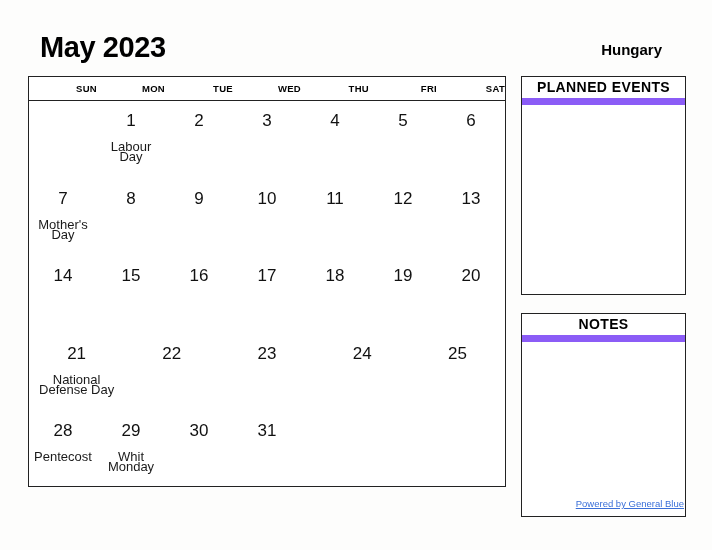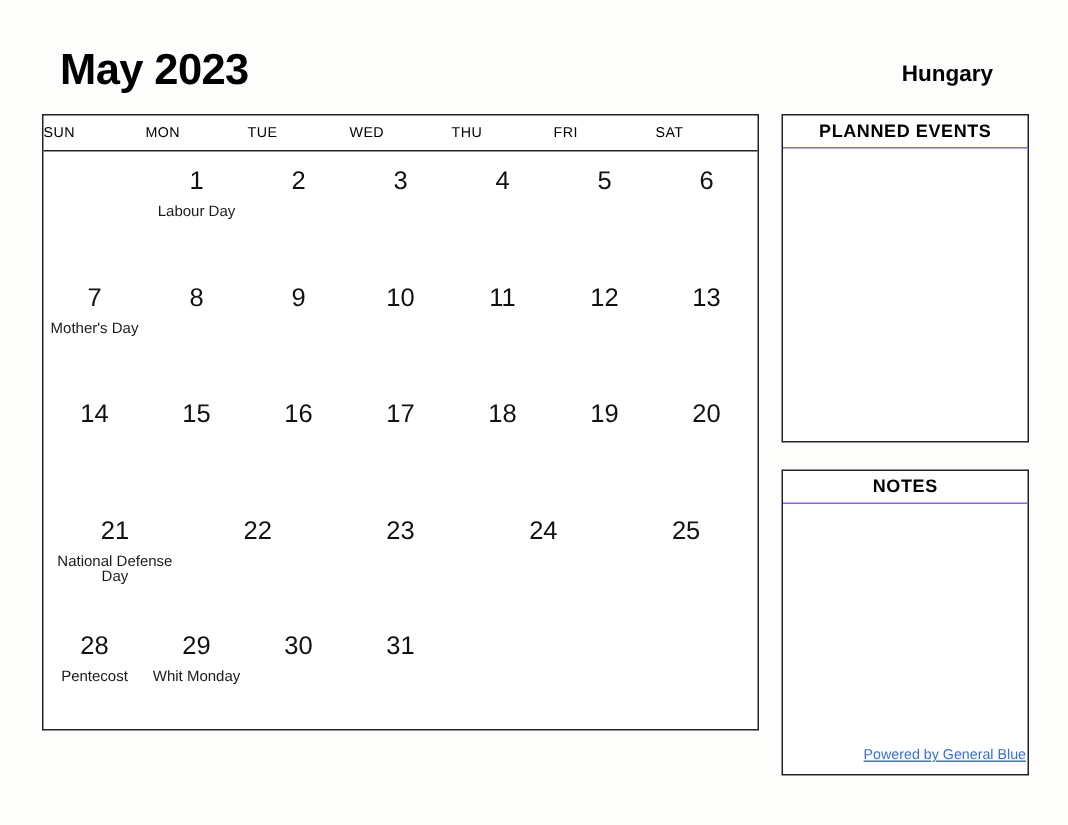--- a/index.html
+++ b/index.html
@@ -59,23 +59,23 @@
     box-sizing: border-box;
     background: #ffffff;
   }
   .weekday-row {
     display: flex;
     height: 23px;
     border-bottom: 1px solid #222222;
   }
   .weekday {
     flex: 1 1 0;
-    text-align: left;
+    text-align: right;
     font-size: 9.5px;
-    font-weight: normal;
+    font-weight: bold;
     letter-spacing: 0.3px;
     line-height: 23px;
     color: #000000;
   }
   .weeks {
     display: flex;
     flex-direction: column;
   }
   .week-row {
     display: flex;
@@ -88,45 +88,45 @@
     box-sizing: border-box;
     text-align: center;
   }
   .day-num {
     font-size: 17px;
     line-height: 21px;
     color: #111111;
     font-weight: normal;
   }
   .day-event {
-    font-size: 10px;
+    font-size: 13px;
     line-height: 10px;
     color: #1a1a1a;
-    margin-top: 6px;
+    margin-top: 11px;
     padding: 0 3px;
     word-wrap: break-word;
   }
   .day-cell.empty .day-num { visibility: hidden; }
 
   
   .panel {
     position: absolute;
     left: 521px;
     width: 165px;
     border: 1px solid #222222;
     box-sizing: border-box;
     background: #ffffff;
   }
   .panel-events { top: 76px; height: 219px; }
   .panel-notes  { top: 313px; height: 204px; }
   .panel-head {
     height: 21px;
-    border-bottom: 1px solid #8b5cf6;
+    border-bottom: 7px solid #8b5cf6;
     text-align: center;
-    font-size: 12px;
+    font-size: 14px;
     font-weight: bold;
     letter-spacing: 0.4px;
     line-height: 21px;
     color: #000000;
   }
   .panel-body {
     height: calc(100% - 22px);
   }
 
   

